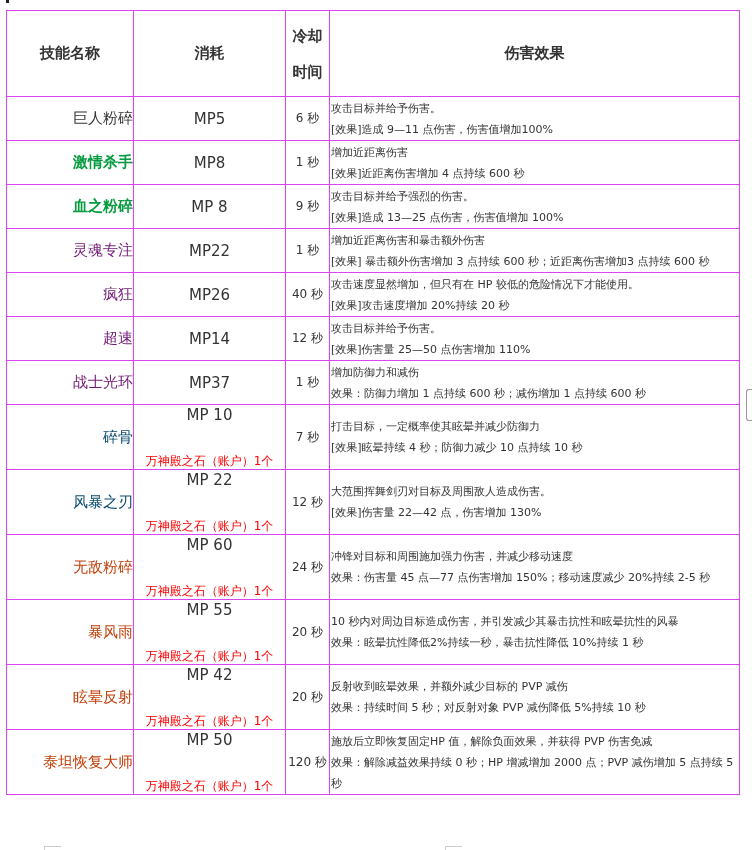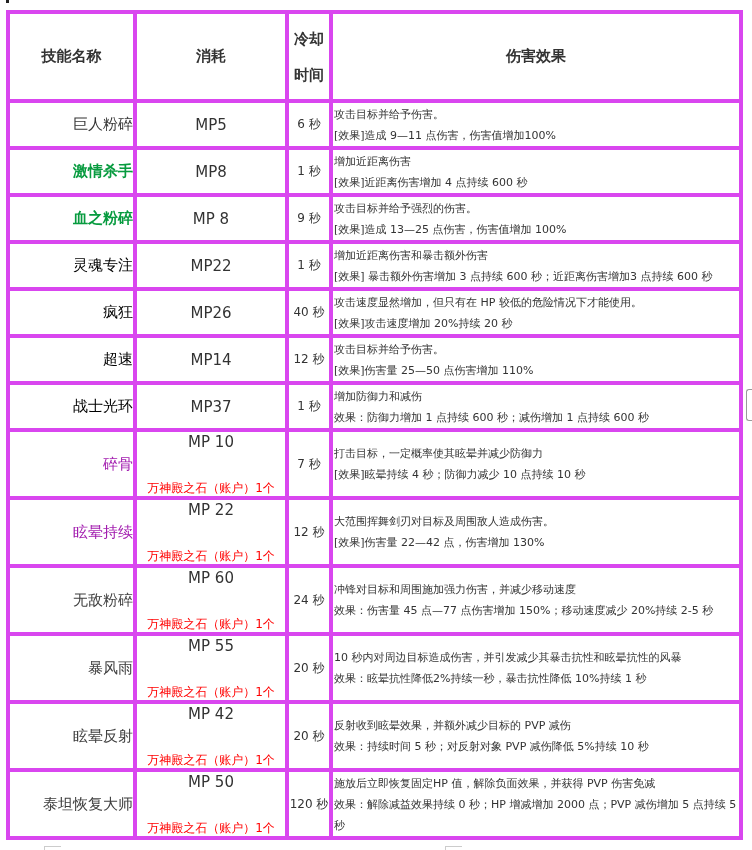--- a/index.html
+++ b/index.html
@@ -11,21 +11,21 @@
   .top-mark {
     position: absolute; left: 6px; top: 0; width: 3px; height: 3px; background: #222;
   }
   table.skills {
     position: absolute; left: 6px; top: 10px;
     border-collapse: collapse;
     table-layout: fixed;
     width: 733px;
   }
   table.skills td, table.skills th {
-    border: 4px solid #d946ef;
+    border: 1px solid #d946ef;
     padding: 0;
     vertical-align: middle;
   }
   col.c-name { width: 127px; }
   col.c-cost { width: 152px; }
   col.c-cd { width: 44px; }
   col.c-eff { width: 410px; }
   thead th {
     height: 85px;
     font-weight: bold;
@@ -50,23 +50,23 @@
   tbody td.cd {
     text-align: center; font-size: 12px; color: #333; white-space: nowrap;
   }
   tbody td.eff {
     text-align: left; font-size: 11px; color: #333; line-height: 21px; padding-left: 1px;
   }
   tbody td.eff .ln { display: block; }
   tr.r-short td { height: 43px; }
   tr.r-tall td { height: 64px; }
   .green { color: #079b3f; font-weight: bold; }
-  .blue { color: #000000; }
-  .red { color: #a21caf; }
-  .purple { color: #404040; }
+  .blue { color: #701a75; }
+  .red { color: #0c4a6e; }
+  .purple { color: #c2410c; }
   .plain { color: #333333; }
   .scroll-handle {
     position: absolute; left: 746px; top: 389px; width: 8px; height: 30px;
     border: 1px solid #9a9a9a; border-right: none; border-radius: 3px 0 0 3px; background: #fff;
   }
   .foot-tick-a { position: absolute; left: 44px; top: 846px; width: 16px; height: 4px; border-top: 1px solid #ccc; border-left: 1px solid #ccc; }
   .foot-tick-b { position: absolute; left: 445px; top: 846px; width: 16px; height: 4px; border-top: 1px solid #ccc; border-left: 1px solid #ccc; }
 </style>
 </head>
 <body>
@@ -185,21 +185,21 @@
           <span class="stone">万神殿之石（账户）1个</span>
         </td>
       <td class="cd">7 秒</td>
       <td class="eff">
           <span class="ln">打击目标，一定概率使其眩晕并减少防御力</span>
           <span class="ln">[效果]眩晕持续 4 秒；防御力减少 10 点持续 10 秒</span>
         </td>
     </tr>
 
     <tr class="r-tall">
-      <td class="name red">眩晕持续</td>
+      <td class="name red">风暴之刃</td>
       <td class="cost">
           <span class="mp">MP 22</span>
           <span class="stone">万神殿之石（账户）1个</span>
         </td>
       <td class="cd">12 秒</td>
       <td class="eff">
           <span class="ln">大范围挥舞剑刃对目标及周围敌人造成伤害。</span>
           <span class="ln">[效果]伤害量 22—42 点，伤害增加 130%</span>
         </td>
     </tr>

